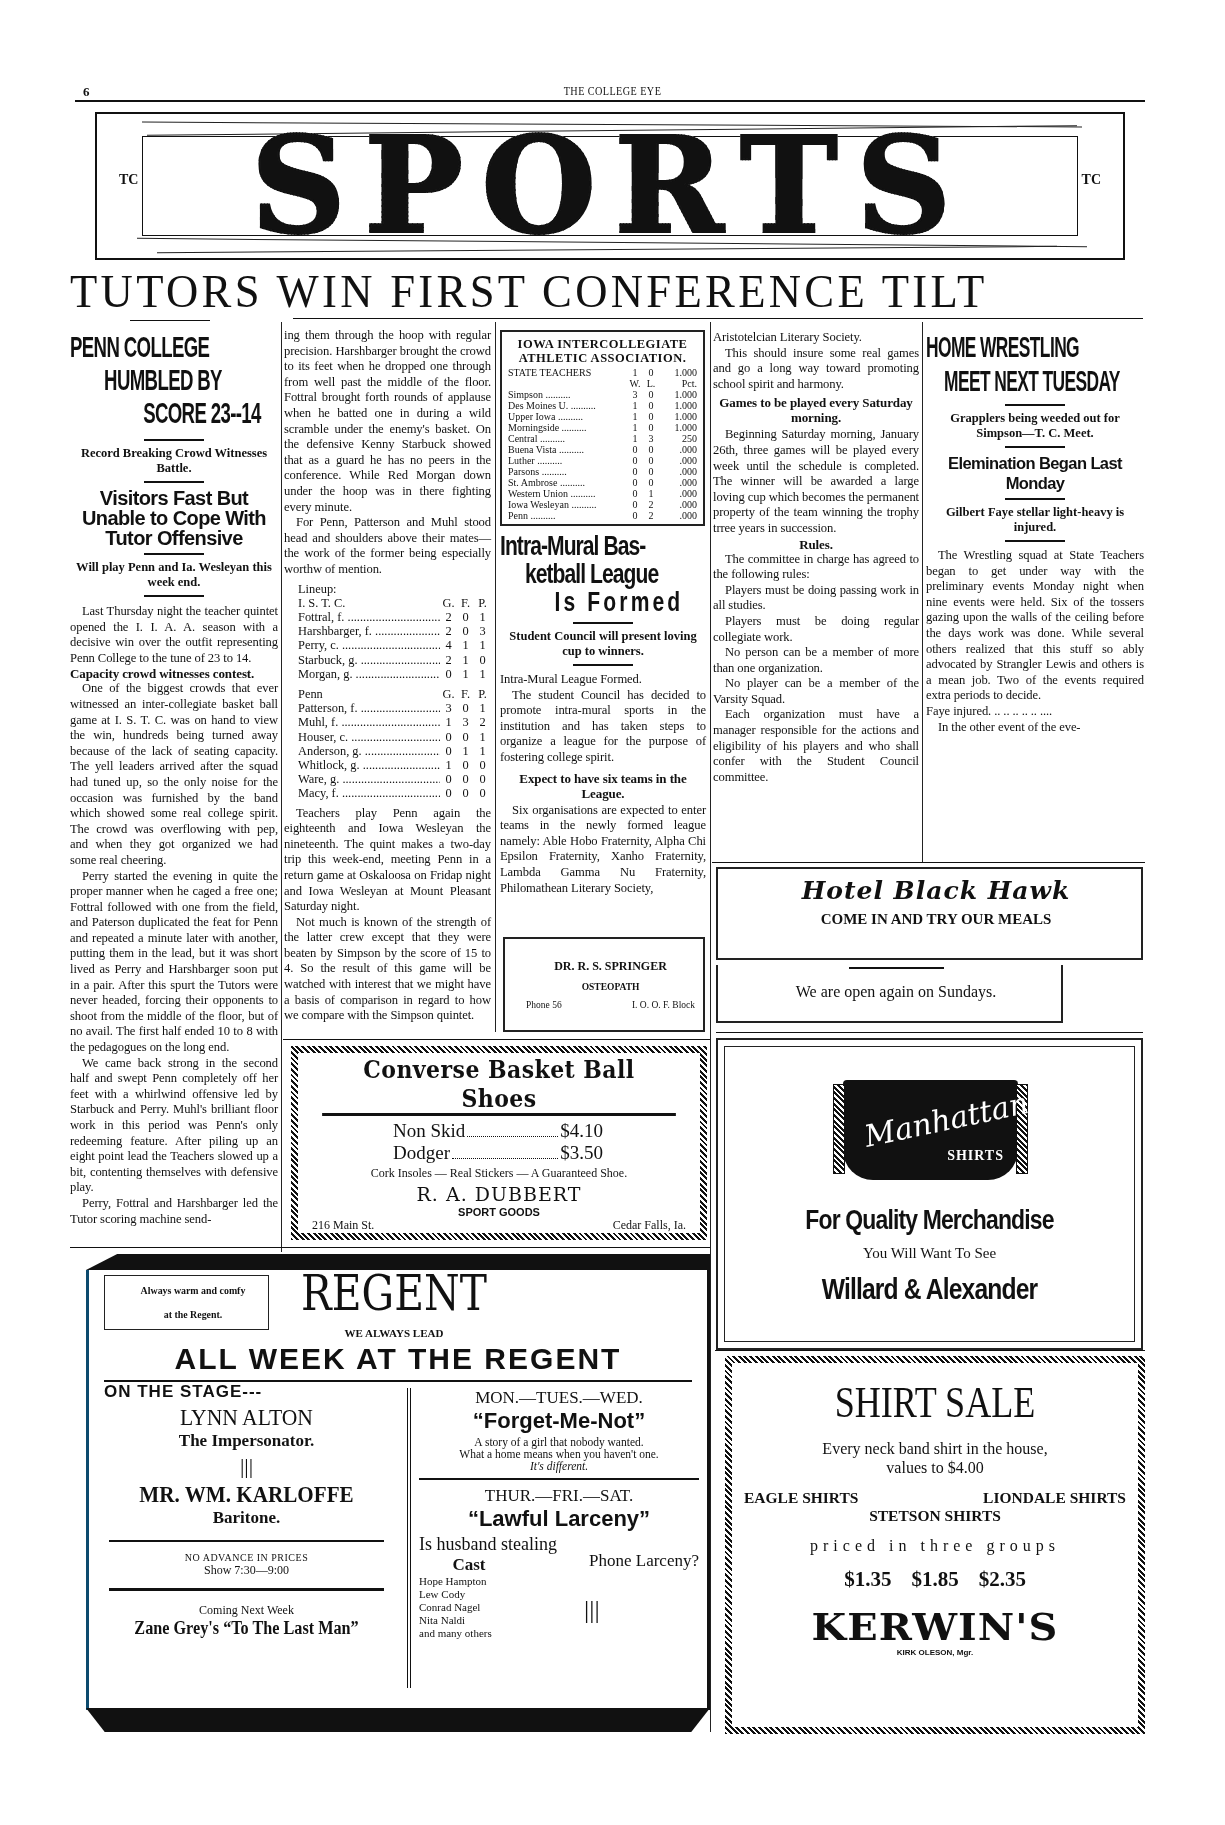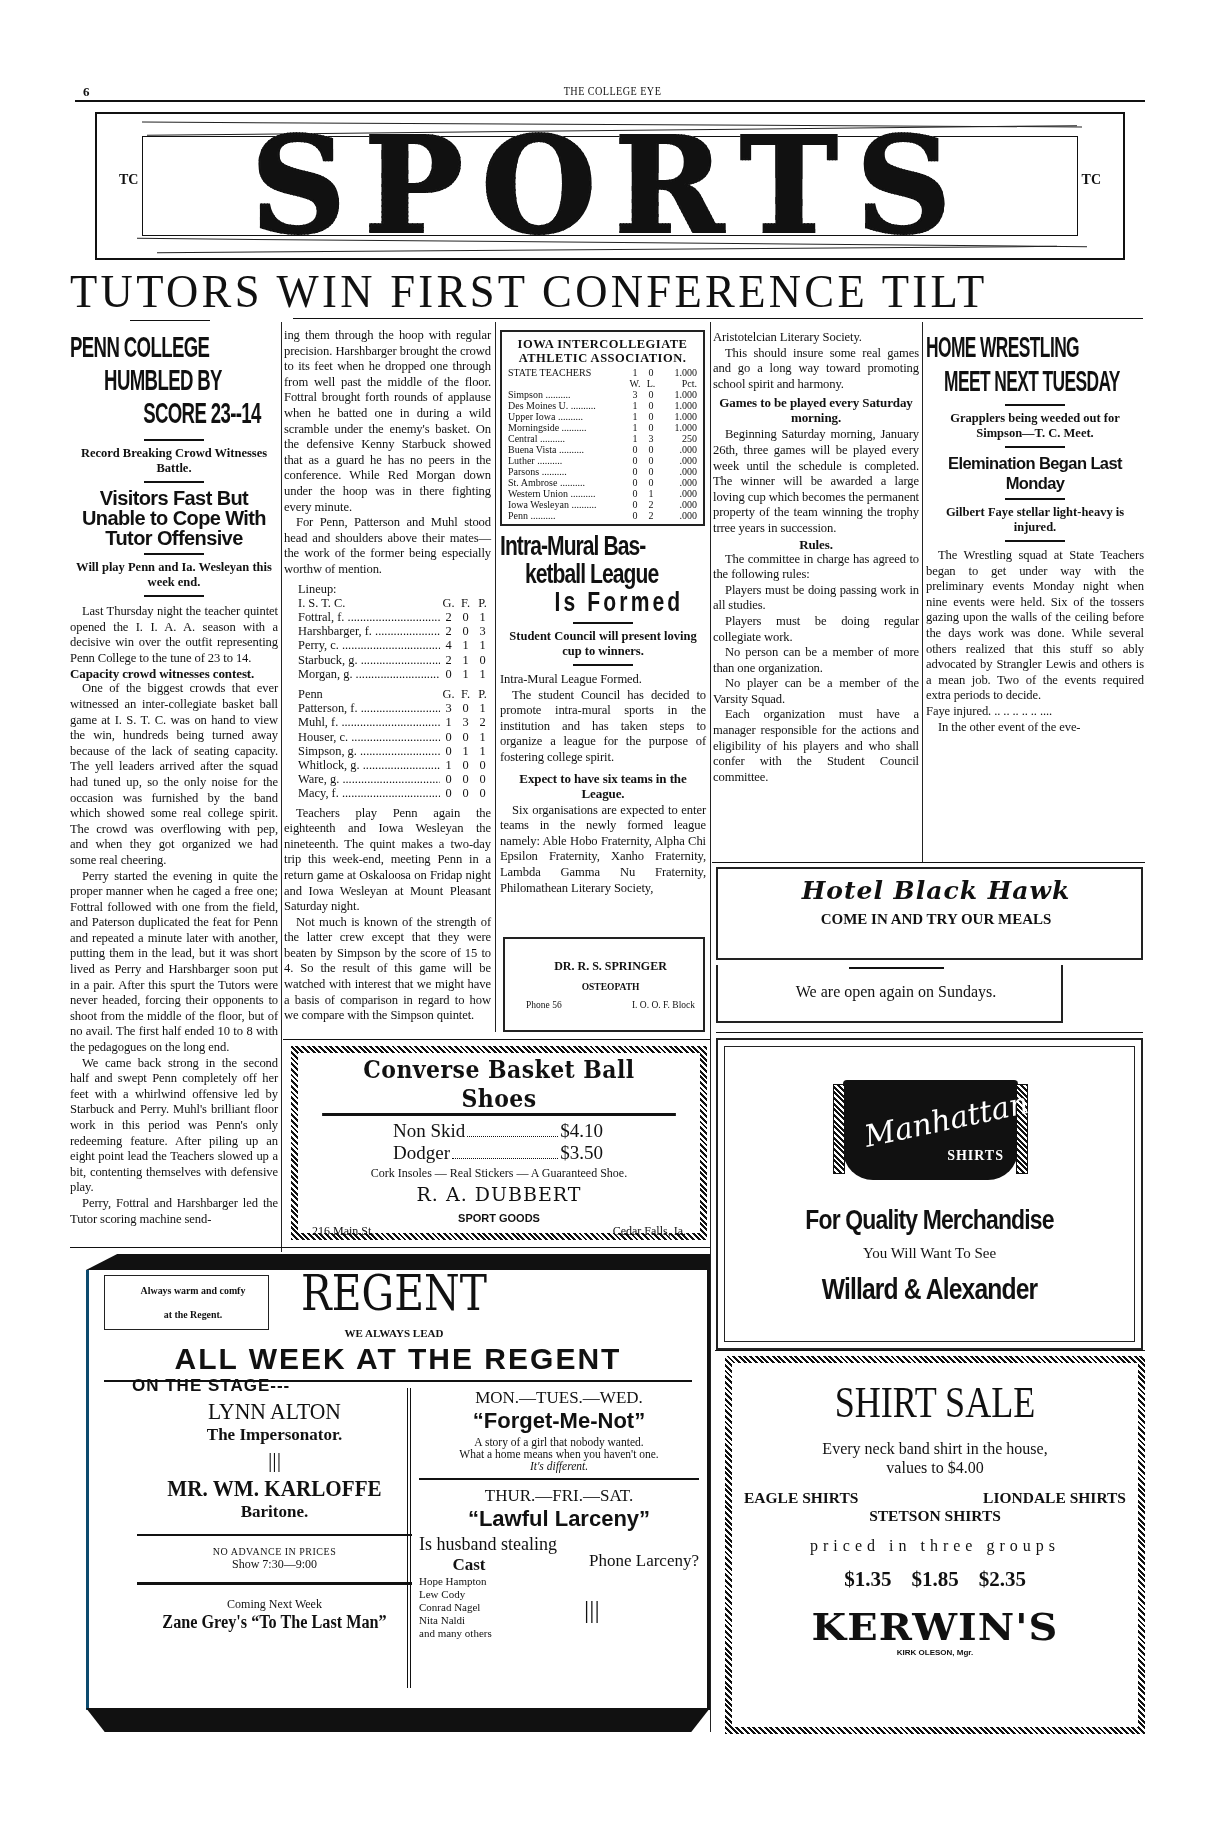--- a/index.html
+++ b/index.html
@@ -170,21 +170,21 @@
           <span class="v">3</span>
           <span class="v">2</span>
         </div>
         <div class="row">
           <span class="name">Houser, c.</span>
           <span class="v">0</span>
           <span class="v">0</span>
           <span class="v">1</span>
         </div>
         <div class="row">
-          <span class="name">Simpson, g.</span>
+          <span class="name">Anderson, g.</span>
           <span class="v">0</span>
           <span class="v">1</span>
           <span class="v">1</span>
         </div>
         <div class="row">
           <span class="name">Whitlock, g.</span>
           <span class="v">1</span>
           <span class="v">0</span>
           <span class="v">0</span>
         </div>
@@ -402,40 +402,40 @@
         <span>$4.10</span>
       </div>
       <div style="display:flex; width:210px; font-size:19px; line-height:22px;">
         <span>Dodger</span>
         <span style="flex:1; border-bottom:1px dotted #111; margin:0 2px 5px;"></span>
         <span>$3.50</span>
       </div>
     </div>
   <div class="center" style="font-size:12px; margin-top:2px;">Cork Insoles — Real Stickers — A Guaranteed Shoe.</div>
   <div class="center" style="font-family:'DejaVu Serif',serif; font-weight:normal; font-size:19px; line-height:26px; letter-spacing:1px;">R. A. DUBBERT</div>
-  <div class="center sans" style="font-weight:bold; font-size:11px; line-height:11px;margin-top:6px;">SPORT GOODS</div>
+  <div class="center sans" style="font-weight:bold; font-size:11px; line-height:11px;">SPORT GOODS</div>
   <div style="display:flex; justify-content:space-between; padding:0 14px; font-size:12px;">
     <span>216 Main St.</span>
     <span>Cedar Falls, Ia.</span>
   </div>
 </div>
 
 <div class="rule" style="left:70px; top:1247px; width:640px; height:1px;"></div>
 <div class="abs" style="left:86px; top:1254px; width:624px; height:16px; background:#111; clip-path: polygon(5% 0, 100% 0, 100% 100%, 0 100%);"></div>
 <div class="abs" style="left:86px; top:1270px; width:624px; height:440px; border-left:3px solid #0c4a6e; border-right:3px solid #111;">
   <div class="box" style="left:15px; top:5px; width:165px; height:55px; border-width:1.5px;">
     <div class="center" style="font-weight:bold; font-size:11px; margin-top:8px; transform:scaleX(0.9);">Always warm and comfy</div>
     <div class="center" style="font-weight:bold; font-size:11px; margin-top:12px; transform:scaleX(0.9);">at the Regent.</div>
   </div>
   <div class="abs center" style="left:190px; width:230px; top:-2px; font-family:'DejaVu Serif',serif; font-size:48px; line-height:50px; transform:scaleX(0.85);">REGENT</div>
   <div class="abs center" style="left:190px; width:230px; top:57px; font-weight:bold; font-size:11px;">WE ALWAYS LEAD</div>
   <div class="abs center sans" style="left:0; right:0; top:72px; font-weight:900; font-size:30px; letter-spacing:2px;">ALL WEEK AT THE REGENT</div>
   <div class="rule" style="left:15px; right:15px; top:110px; height:2px;"></div>
 
-  <div class="abs" style="left:15px; top:106px; width:285px;margin-left:28px;">
+  <div class="abs" style="left:15px; top:112px; width:285px;">
     <div class="sans" style="font-weight:900; font-size:17px; letter-spacing:1px;">ON THE STAGE---</div>
     <div class="center" style="font-size:24px; margin-top:2px; transform:scaleX(0.9);">LYNN ALTON</div>
     <div class="center" style="font-weight:bold; font-size:17px;">The Impersonator.</div>
     <div class="center" style="font-size:22px; line-height:30px;">|||</div>
     <div class="center" style="font-size:24px; font-weight:bold; transform:scaleX(0.88);">MR. WM. KARLOFFE</div>
     <div class="center" style="font-weight:bold; font-size:17px;">Baritone.</div>
     <div class="rule" style="position:relative; height:2px; margin:12px 5px 10px;"></div>
     <div class="center" style="font-size:10px; letter-spacing:0.5px;">NO ADVANCE IN PRICES</div>
     <div class="center" style="font-size:12px;">Show 7:30—9:00</div>
     <div class="rule" style="position:relative; height:3px; margin:10px 5px 12px;"></div>

